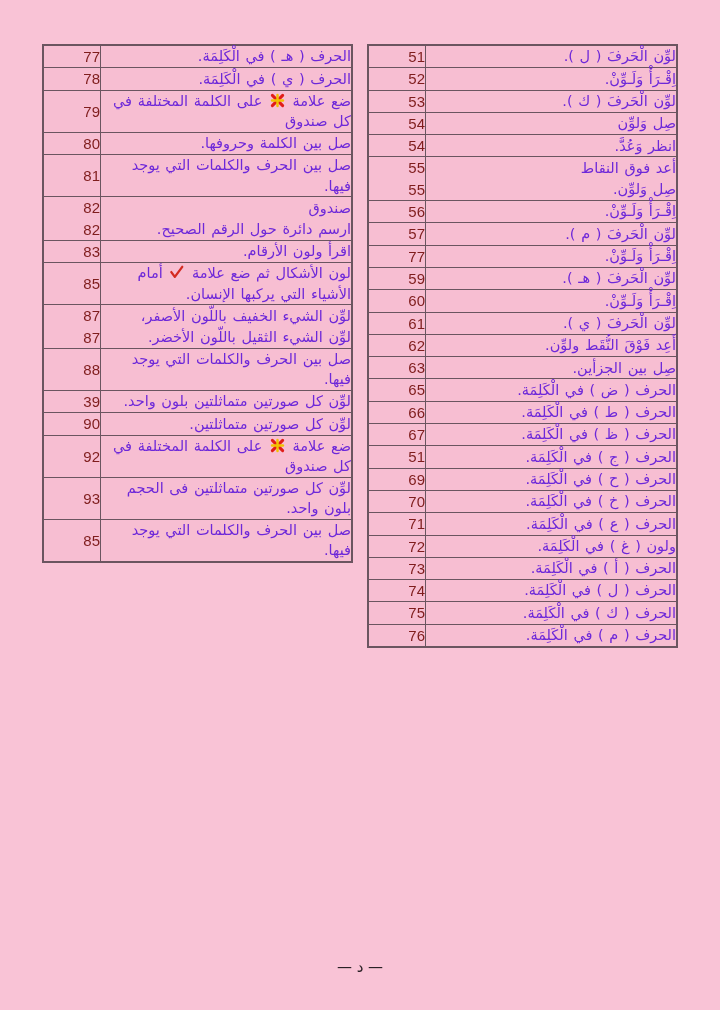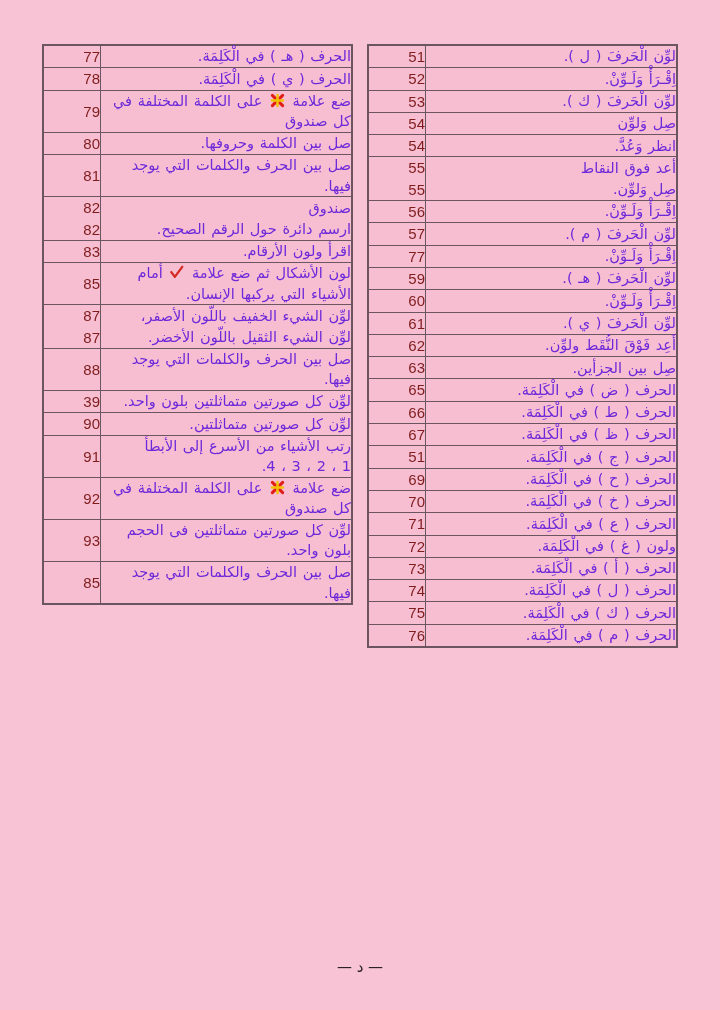--- a/index.html
+++ b/index.html
@@ -418,29 +418,20 @@
           </tr>
           <tr>
             <td class="cell-text">
               <div>لوِّن كل صورتين متماثلتين.</div>
             </td>
             <td class="cell-pages">
               <span>90</span>
             </td>
           </tr>
           <tr>
-            <td class="cell-text">
-              <div>رتب الأشياء من الأسرع إلى الأبطأ</div>
-              <div>1 ، 2 ، 3 ، 4.</div>
-            </td>
-            <td class="cell-pages">
-              <span>91</span>
-            </td>
-          </tr>
-          <tr>
             <td class="cell-text"><span>ضع علامة</span> <span class="mark-x"><svg viewBox="0 0 16 16" width="15" height="15">
                   <path d="M2.5 2.5 L13.5 13.5" stroke="#e11d18" stroke-width="3.2" stroke-linecap="round"></path>
                   <path d="M13.5 2.5 L2.5 13.5" stroke="#e11d18" stroke-width="3.2" stroke-linecap="round"></path>
                   <path d="M2.2 8 L13.8 8" stroke="#f2c200" stroke-width="2.6" stroke-linecap="round"></path>
                   <path d="M8 2.2 L8 13.8" stroke="#f2c200" stroke-width="2.6" stroke-linecap="round"></path>
                 </svg></span> <span>على الكلمة المختلفة في كل صندوق</span></td>
             <td class="cell-pages">
               <span>92</span>
             </td>
           </tr>

